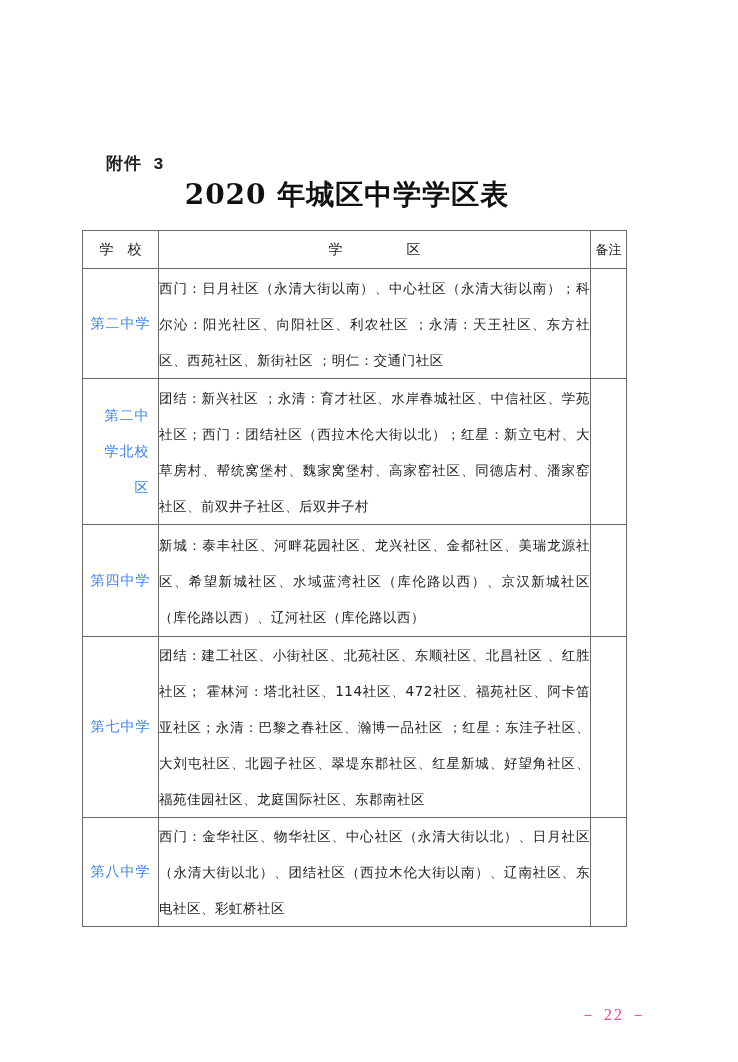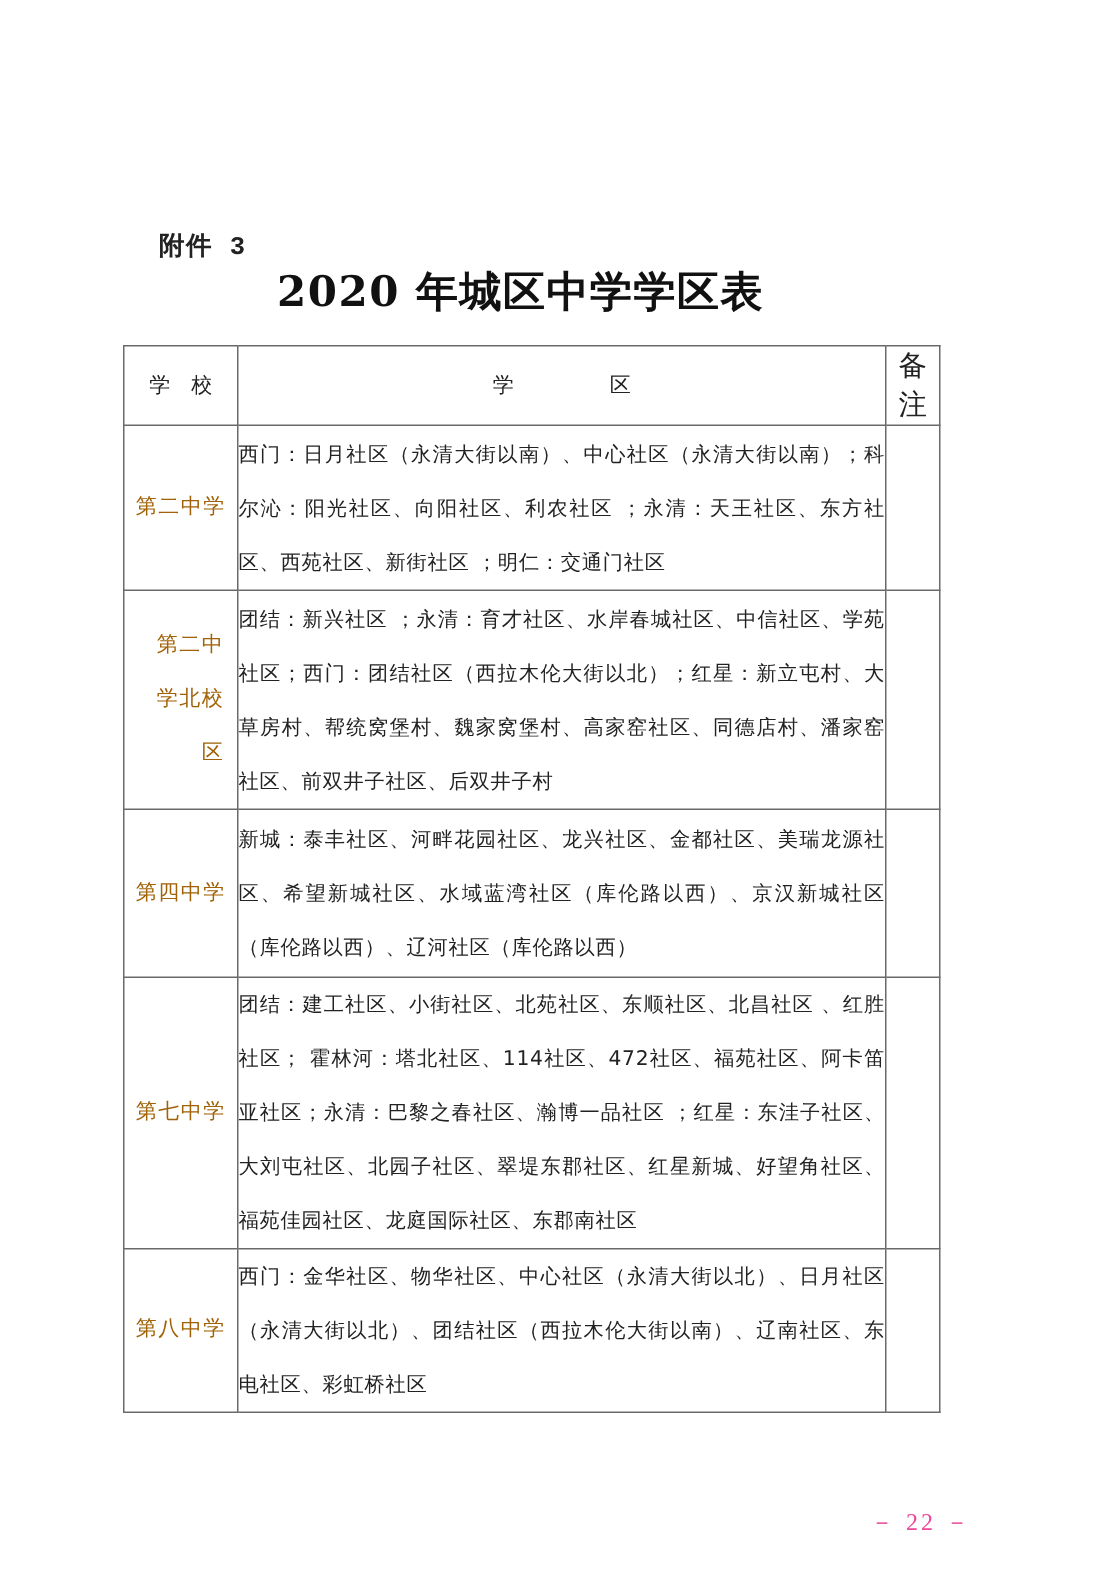--- a/index.html
+++ b/index.html
@@ -37,27 +37,27 @@
     }
     th {
       height: 37px;
       font-weight: normal;
       font-family: "DejaVu Sans", "Liberation Sans", sans-serif;
       font-size: 14px;
       color: #222;
     }
     th.col-school { letter-spacing: 14px; text-indent: 14px; }
     th.col-zone { letter-spacing: 64px; text-indent: 64px; text-align: center; }
-    th.col-note { font-size: 19px; letter-spacing: 0; }
+    th.col-note { font-size: 13px; letter-spacing: 0; }
     td.school {
       text-align: center;
       font-family: Liberation Mono, monospace;
       font-size: 14px; letter-spacing: 1px;
       line-height: 36px;
-      color: #a16207;
+      color: #3b82f6;
     }
     td.zone {
       font-family: "DejaVu Sans", "Liberation Sans", sans-serif;
       font-size: 13.5px;
       line-height: 36px;
       letter-spacing: 0.5px;
       padding: 0 3px 0 3px;
       text-align: justify;
       color: #222;
     }

